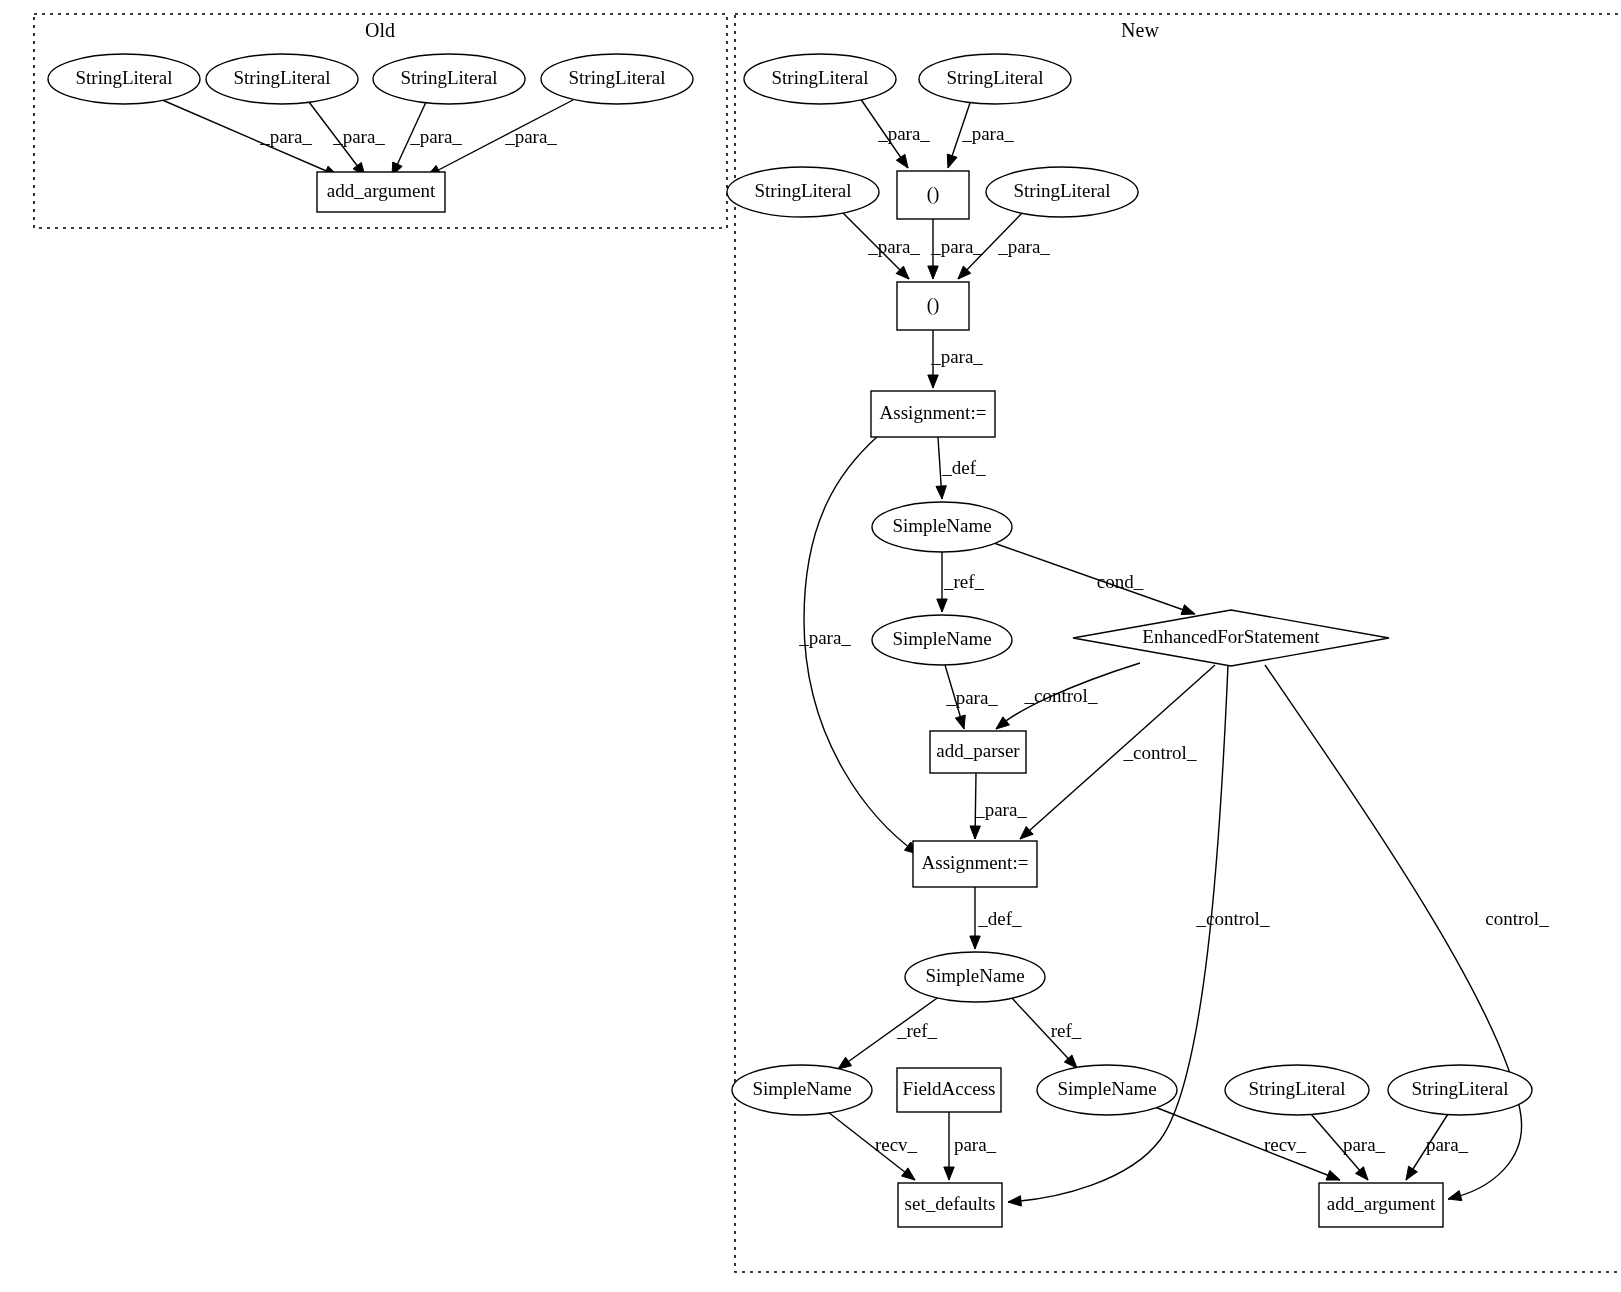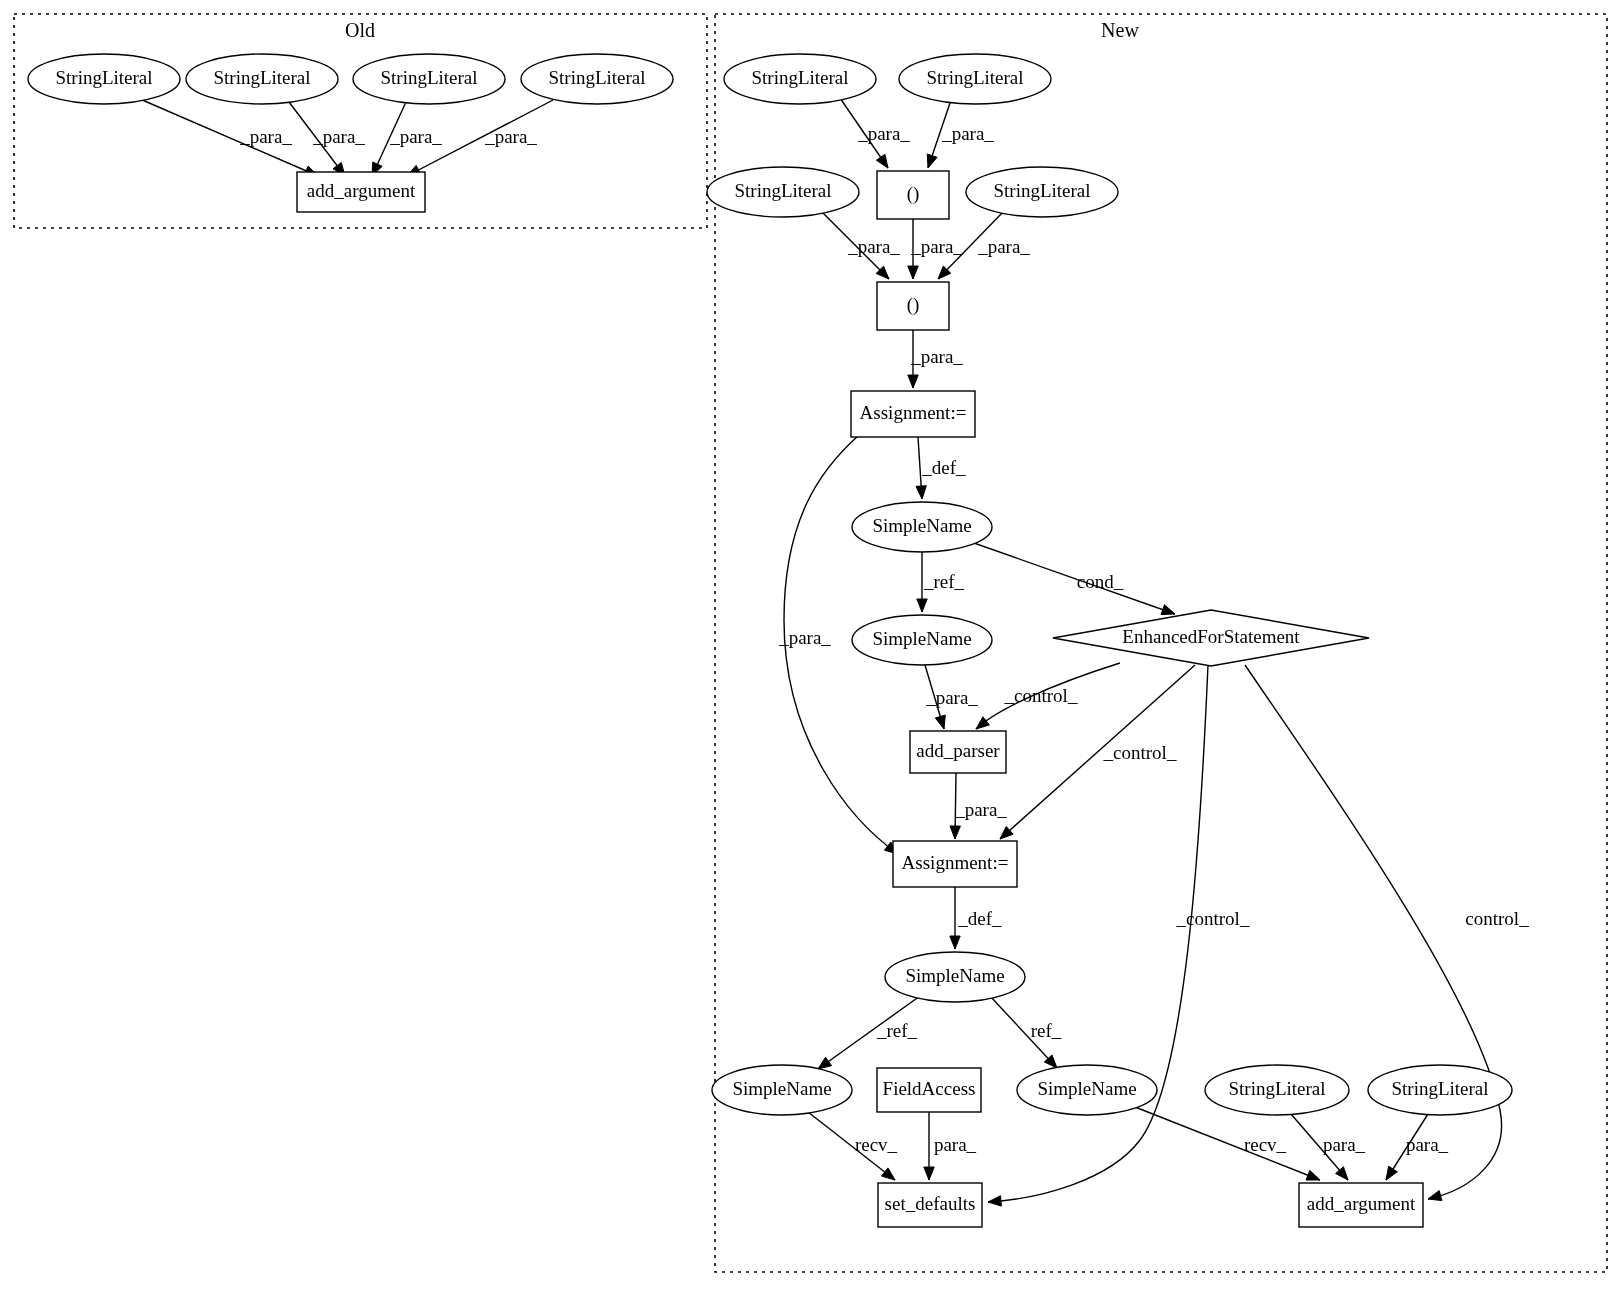--- a/index.html
+++ b/index.html
@@ -6,20 +6,21 @@
     margin: 0;
     padding: 0;
     background: #ffffff;
   }
   #canvas {
     position: relative;
     width: 1372px;
     height: 1292px;
     background: #ffffff;
     font-family: "Liberation Serif", "DejaVu Serif", serif;
+    padding-left: 20px;
   }
   svg { display: block; }
   .node-shape {
     fill: #ffffff;
     stroke: #000000;
     stroke-width: 1.4;
   }
   .node-label {
     font-family: "Liberation Serif", "DejaVu Serif", serif;
     font-size: 19px;

